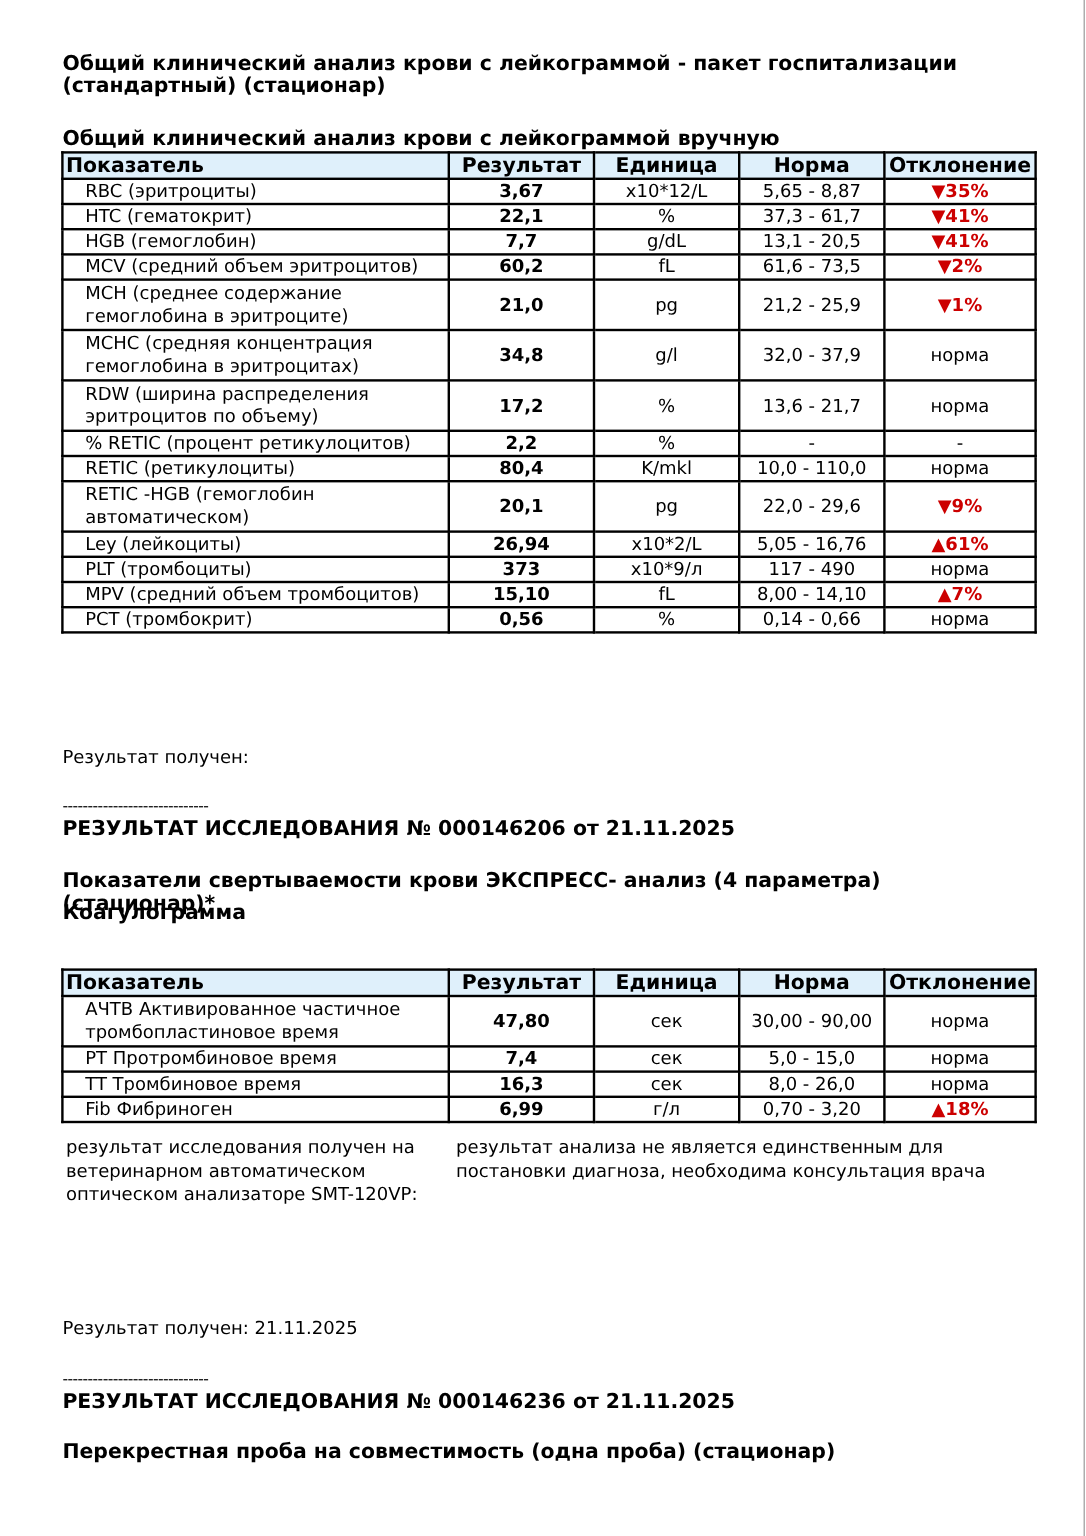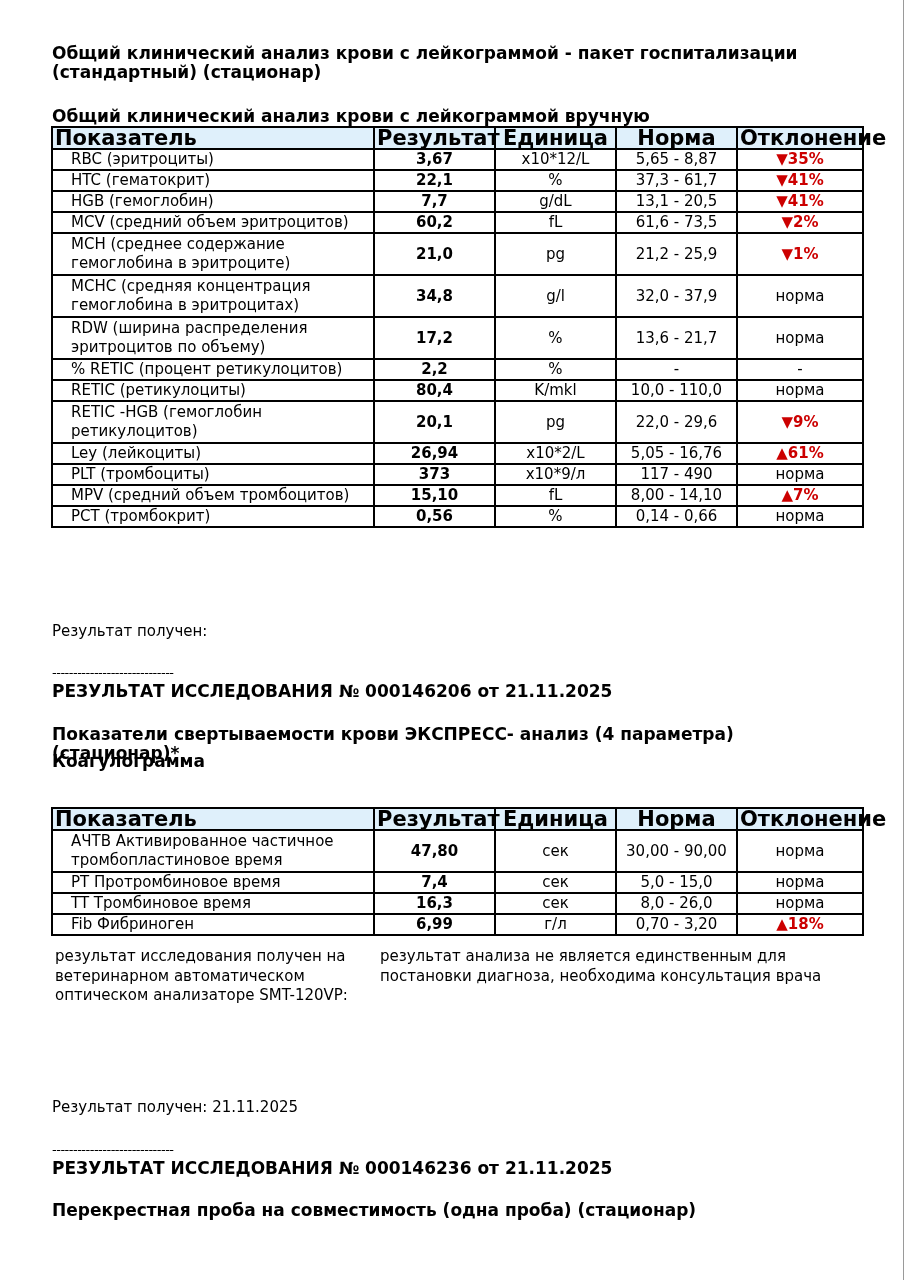--- a/index.html
+++ b/index.html
@@ -22,21 +22,21 @@
   table.lab th, table.lab td {
     border: 2px solid #000;
     padding: 0 2px;
     line-height: 19px;
     vertical-align: middle;
   }
   table.lab th {
     background: #dff0fb;
     font-weight: bold;
     text-align: center;
-    font-size: 21px;
+    font-size: 17px;
     height: 20px;
   }
   table.lab th.name-h { text-align: left; }
   table.lab td.name { text-align: left; padding-left: 18px; }
   table.lab td.res { text-align: center; font-weight: bold; }
   table.lab td.unit, table.lab td.norm, table.lab td.dev { text-align: center; }
   table.lab td.dev.flag { color: #cc0000; font-weight: bold; }
   table.lab tr.r1 td { height: 19px; }
   table.lab tr.r2 td { height: 40px; }
 
@@ -131,21 +131,21 @@
         <td class="dev">-</td>
       </tr>
       <tr class="r1">
         <td class="name">RETIC (ретикулоциты)</td>
         <td class="res">80,4</td>
         <td class="unit">K/mkl</td>
         <td class="norm">10,0 - 110,0</td>
         <td class="dev">норма</td>
       </tr>
       <tr class="r2">
-        <td class="name">RETIC -HGB (гемоглобин ретикулоцитов)</td>
+        <td class="name">RETIC -HGB (гемоглобин автоматическом)</td>
         <td class="res">20,1</td>
         <td class="unit">pg</td>
         <td class="norm">22,0 - 29,6</td>
         <td class="dev flag">▼9%</td>
       </tr>
       <tr class="r1">
         <td class="name">Ley (лейкоциты)</td>
         <td class="res">26,94</td>
         <td class="unit">x10*2/L</td>
         <td class="norm">5,05 - 16,76</td>

